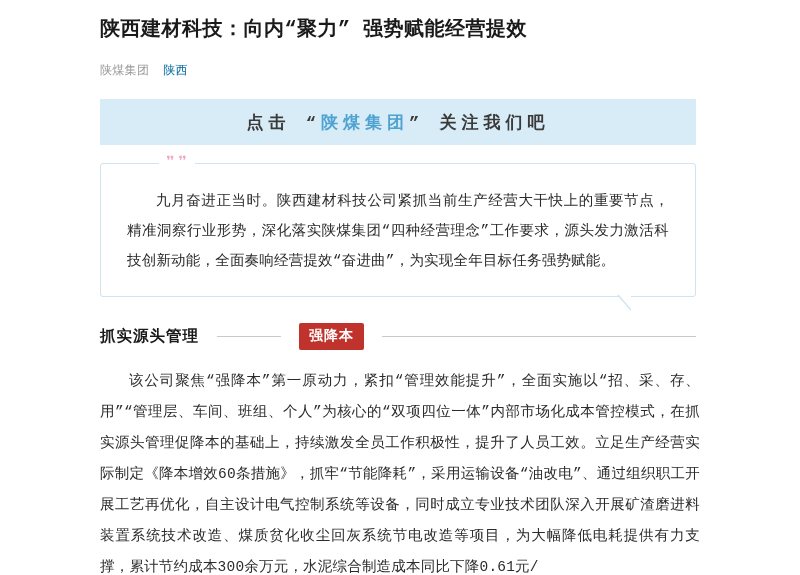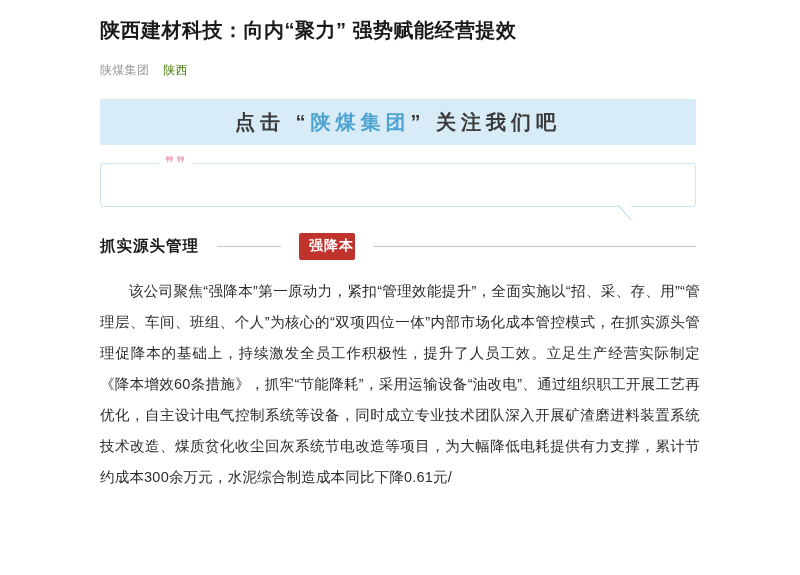--- a/index.html
+++ b/index.html
@@ -13,20 +13,21 @@
     height: 575px;
     overflow: hidden;
     font-family: "Liberation Sans", sans-serif;
     color: #1a1a1a;
   }
   .page {
     position: relative;
     width: 680px;
     height: 575px;
     background: #fff;
+    font-family: Liberation Mono, monospace;
   }
   .article {
     padding: 0 100px 0 100px;
   }
   .title {
     font-size: 20px;
     line-height: 28px;
     font-weight: 700;
     color: #1a1a1a;
     letter-spacing: 0.5px;
@@ -37,34 +38,34 @@
     margin-top: 18px;
     font-size: 12px;
     color: #9a9a9a;
     display: flex;
     align-items: center;
     gap: 14px;
     letter-spacing: 0.3px;
   }
   .meta .source { color: #9a9a9a; }
   .meta .date { color: #b0b0b0; }
-  .meta .region { color: #4d7c0f; }
+  .meta .region { color: #0369a1; }
 
   .banner {
     margin-top: 20px;
     width: 596px;
     height: 46px;
     background: #d8ecf7;
     display: flex;
     align-items: center;
     justify-content: center;
     border-radius: 1px;
   }
   .banner-text {
-    font-size: 20px;
+    font-size: 17px;
     font-weight: 700;
     color: #3a3a3a;
     letter-spacing: 5px;
     white-space: nowrap;
     text-align: center;
   }
   .banner-text .hl { color: #4fa3d1; }
 
   .quote-wrap {
     margin-top: 18px;
@@ -135,21 +136,21 @@
     height: 1px;
     background: #c9c9c9;
     flex: 0 0 64px;
     margin: 0 14px;
   }
   .section-tag {
     background: #c0332c;
     color: #fff;
     font-size: 14px;
     font-weight: 700;
-    padding: 4px 1px 5px 10px;
+    padding: 4px 10px 5px 10px;
     letter-spacing: 1px;
     border-radius: 2px;
     white-space: nowrap;
   }
   .section-rule-long {
     height: 1px;
     background: #c9c9c9;
     flex: 1 1 auto;
     margin-left: 14px;
   }
@@ -178,20 +179,21 @@
       <span class="region">陕西</span>
     </div>
 
     <div class="banner">
       <div class="banner-text"><span>点击 “</span><span class="hl">陕煤集团</span><span>” 关注我们吧</span></div>
     </div>
 
     <div class="quote-wrap">
       <div class="quote-box">
         <div class="quote-mark">❞❞</div>
+        <div class="quote-text">九月奋进正当时。陕西建材科技公司紧抓当前生产经营大干快上的重要节点，精准洞察行业形势，深化落实陕煤集团“四种经营理念”工作要求，源头发力激活科技创新动能，全面奏响经营提效“奋进曲”，为实现全年目标任务强势赋能。</div>
         <div class="quote-tail"></div>
       </div>
     </div>
 
     <div class="section-head">
       <span class="section-title">抓实源头管理</span>
       <span class="section-rule"></span>
       <span class="section-tag">强降本</span>
       <span class="section-rule-long"></span>
     </div>

